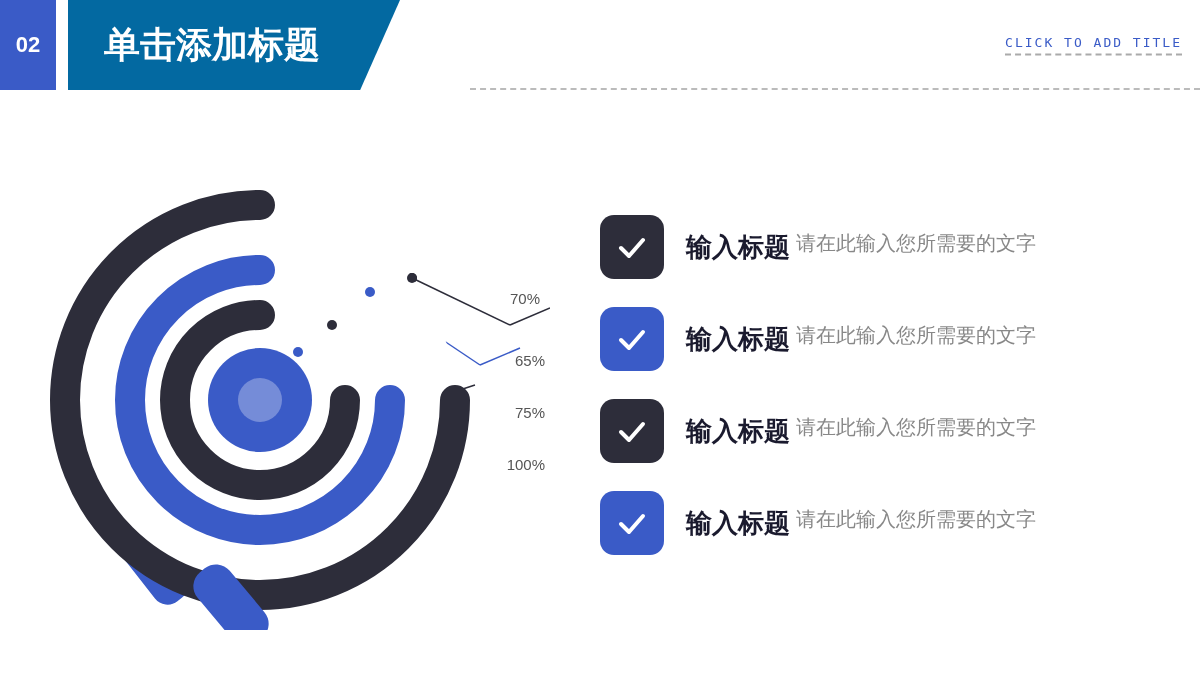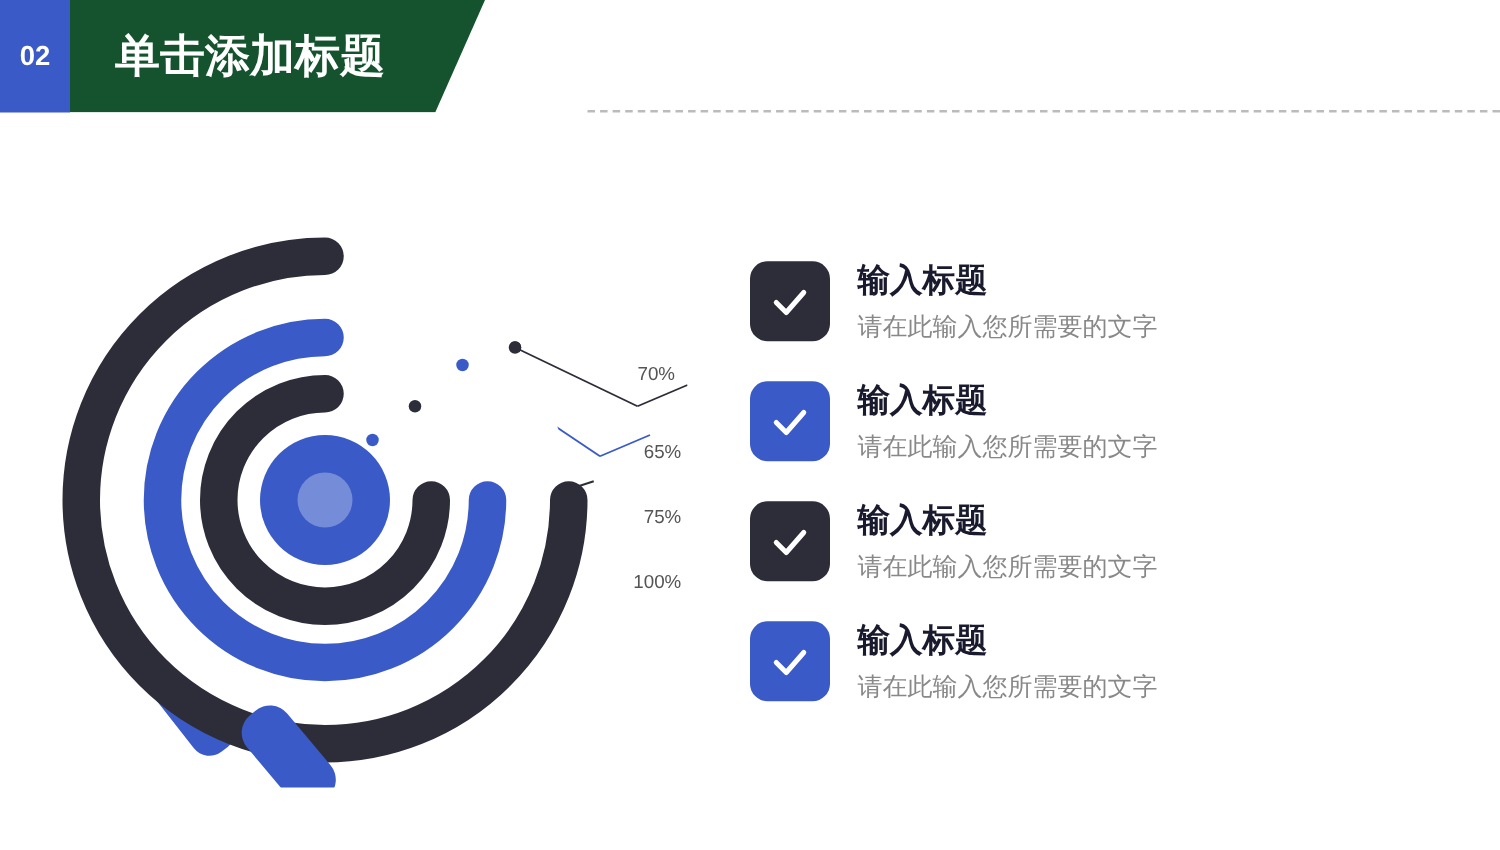--- a/index.html
+++ b/index.html
@@ -24,26 +24,27 @@
       color: #fff;
       font-size: 22px;
       font-weight: bold;
       width: 56px;
       display: flex;
       align-items: center;
       justify-content: center;
       flex-shrink: 0;
     }
     .header-title-block {
-      background: #14532d;
+      background: #0369a1;
       display: flex;
       align-items: center;
       padding: 0 36px;
       clip-path: polygon(0 0, 100% 0, 88% 100%, 0 100%);
       padding-right: 80px;
+      margin-left: 12px;
     }
     .header-title-text {
       color: #fff;
       font-size: 36px;
       font-weight: bold;
       white-space: nowrap;
     }
     .header-click-label {
       position: absolute;
       right: 18px;
@@ -113,21 +114,21 @@
       flex-shrink: 0;
     }
     .check-icon.dark { background: #2d2d3a; }
     .check-icon.blue { background: #3a5bc7; }
     .check-icon svg {
       width: 38px;
       height: 38px;
     }
     .item-text {
       display: flex;
-      flex-direction: column;
+      flex-direction: row;
       gap: 6px;
     }
     .item-title {
       font-size: 26px;
       font-weight: bold;
       color: #1a1a2e;
     }
     .item-subtitle {
       font-size: 20px;
       color: #888;
@@ -135,20 +136,21 @@
   </style>
 </head>
 <body>
 
 <div class="header">
   <div class="header-badge">02</div>
   <div class="header-title-block">
     <span class="header-title-text">单击添加标题</span>
   </div>
   <div class="header-dashed-line"></div>
+  <span class="header-click-label">CLICK  TO  ADD  TITLE</span>
 </div>
 
 <div class="main-content">
 
   <div class="left-section">
     <svg class="magnifier-svg" width="510" height="460" viewBox="0 0 510 460" xmlns="http://www.w3.org/2000/svg">
 
       <rect x="90" y="340" width="38" height="100" rx="16" ry="16" fill="#3a5bc7" transform="rotate(-38, 109, 390)"></rect>
 
       <circle cx="220" cy="230" r="175" fill="none" stroke="#2d2d3a" stroke-width="28"></circle>

